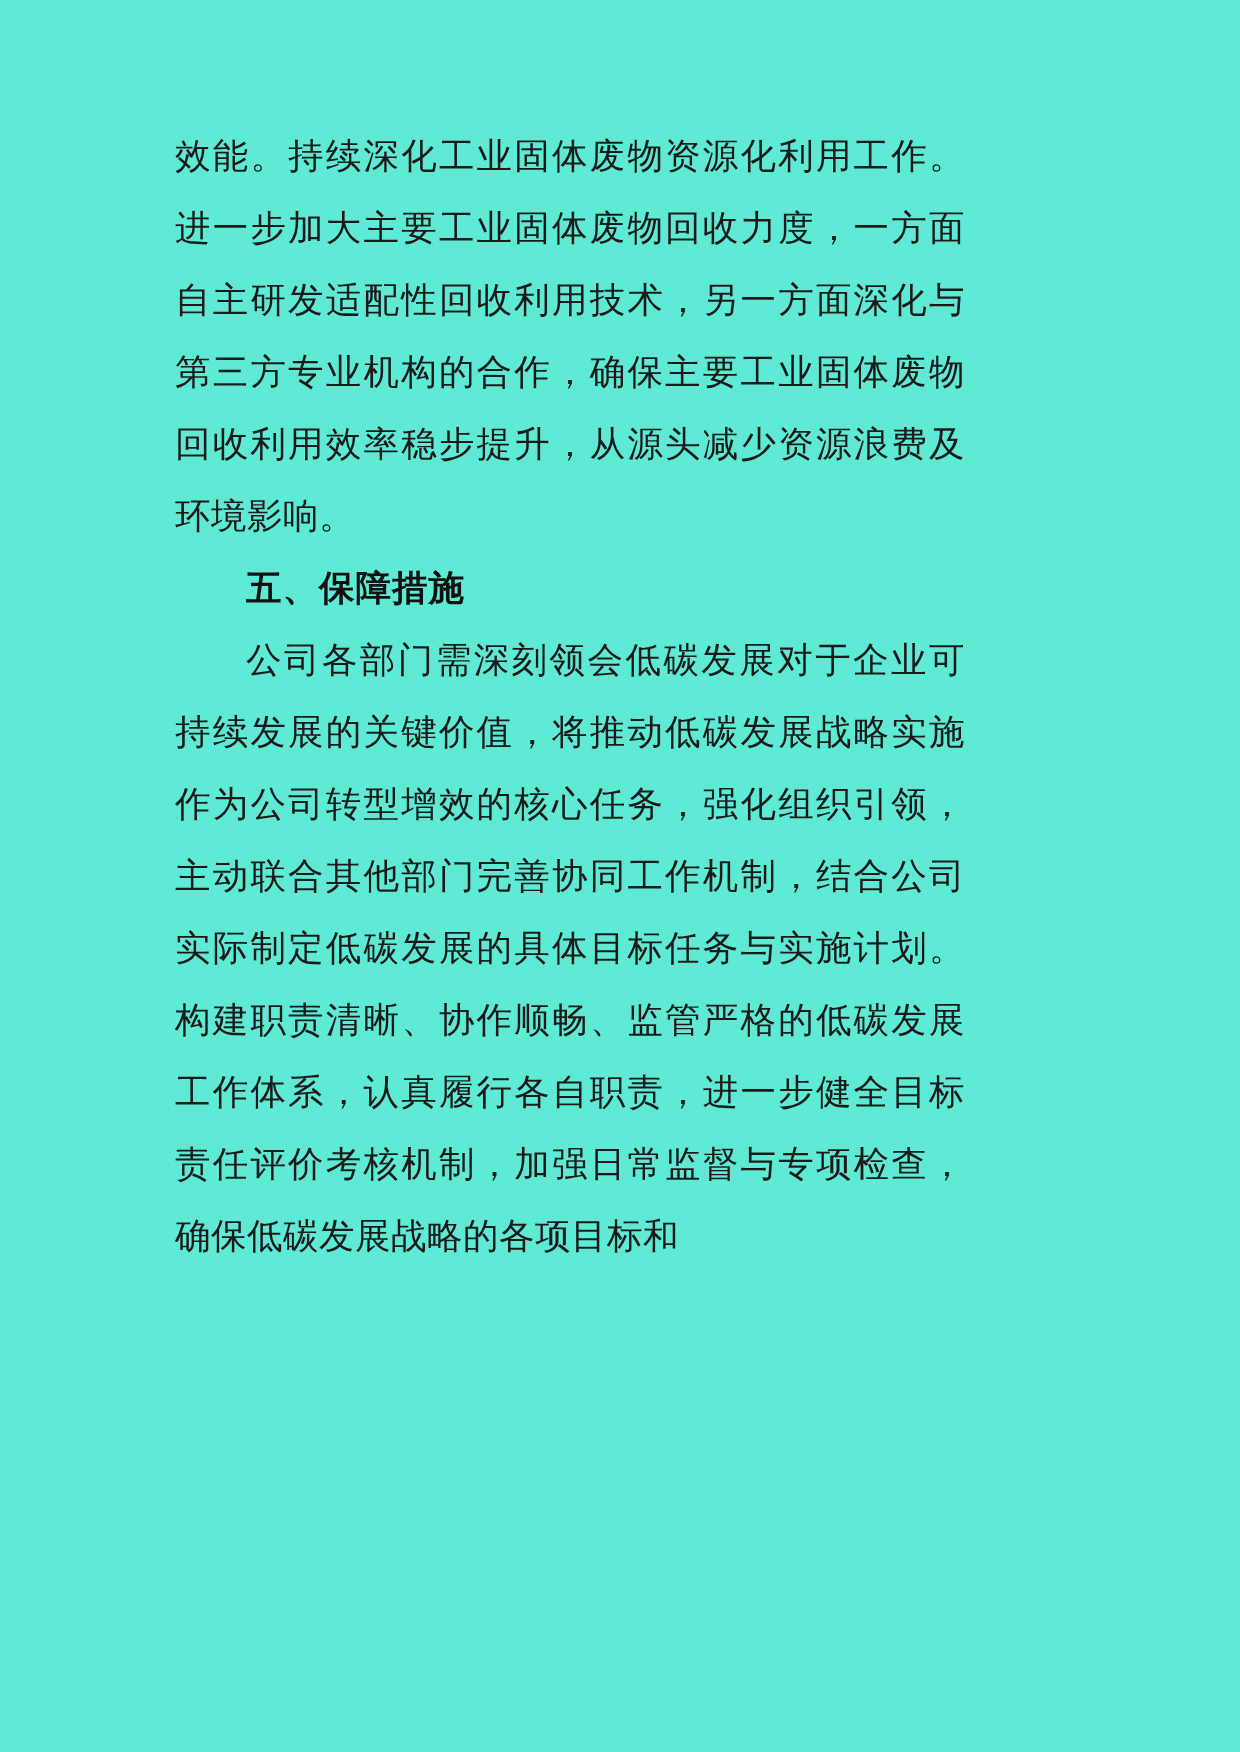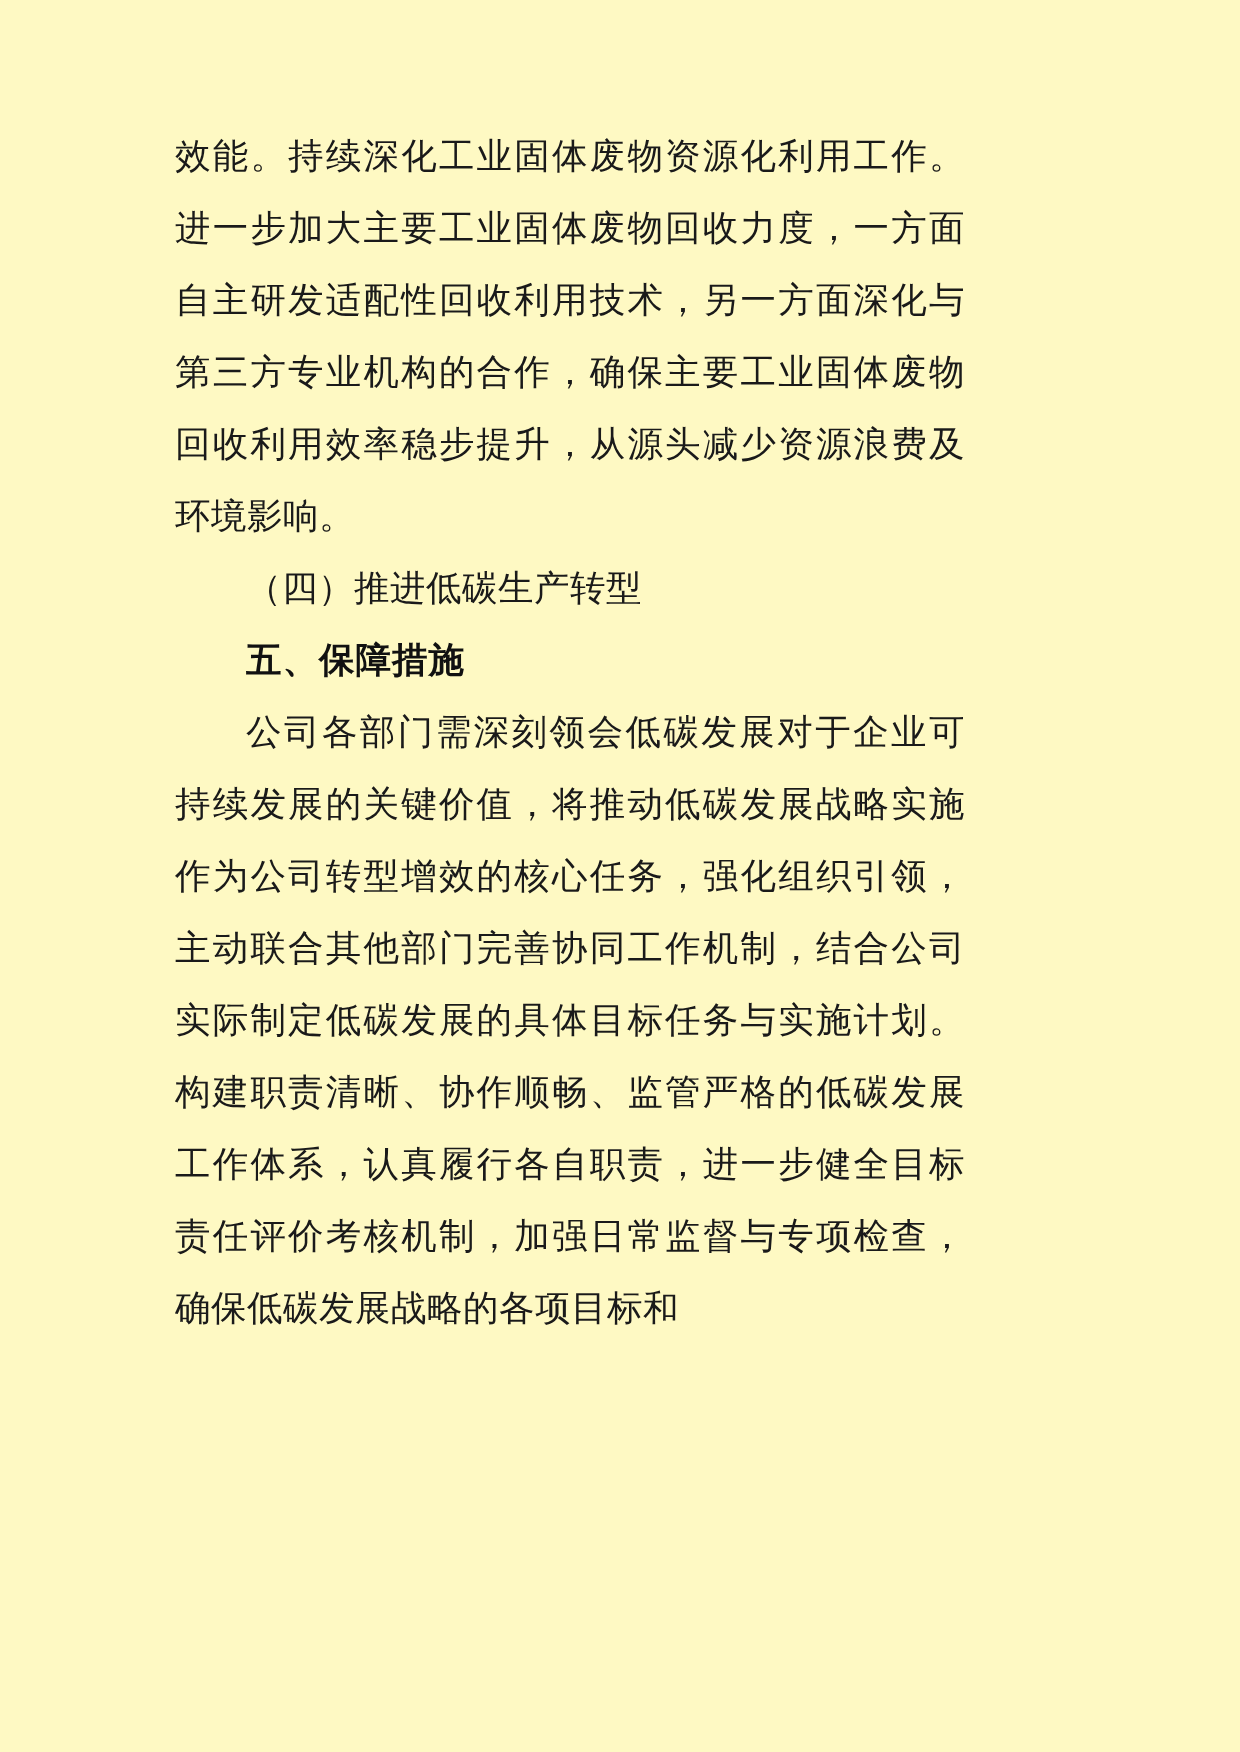--- a/index.html
+++ b/index.html
@@ -14,21 +14,21 @@
     color: #111111;
     position: relative;
     overflow: hidden;
   }
   .page {
     position: absolute;
     left: 0;
     top: 0;
     width: 1240px;
     height: 1752px;
-    background: #fef9c3;
+    background: #5eead4;
   }
   .content {
     position: absolute;
     left: 175px;
     top: 120px;
     width: 790px;
   }
   .para {
     font-size: 35.5px;
     line-height: 72px;
@@ -61,21 +61,20 @@
   }
 </style>
 </head>
 <body>
 
 <div class="page">
   <div class="content">
 
     <p class="para">效能。持续深化工业固体废物资源化利用工作。进一步加大主要工业固体废物回收力度，一方面自主研发适配性回收利用技术，另一方面深化与第三方专业机构的合作，确保主要工业固体废物回收利用效率稳步提升，从源头减少资源浪费及环境影响。</p>
 
-    <p class="subheading">（四）推进低碳生产转型</p>
 
 
     <p class="heading">五、保障措施</p>
 
 
     <p class="para indent">公司各部门需深刻领会低碳发展对于企业可持续发展的关键价值，将推动低碳发展战略实施作为公司转型增效的核心任务，强化组织引领，主动联合其他部门完善协同工作机制，结合公司实际制定低碳发展的具体目标任务与实施计划。构建职责清晰、协作顺畅、监管严格的低碳发展工作体系，认真履行各自职责，进一步健全目标责任评价考核机制，加强日常监督与专项检查，确保低碳发展战略的各项目标和</p>
 
   </div>
 </div>
 

